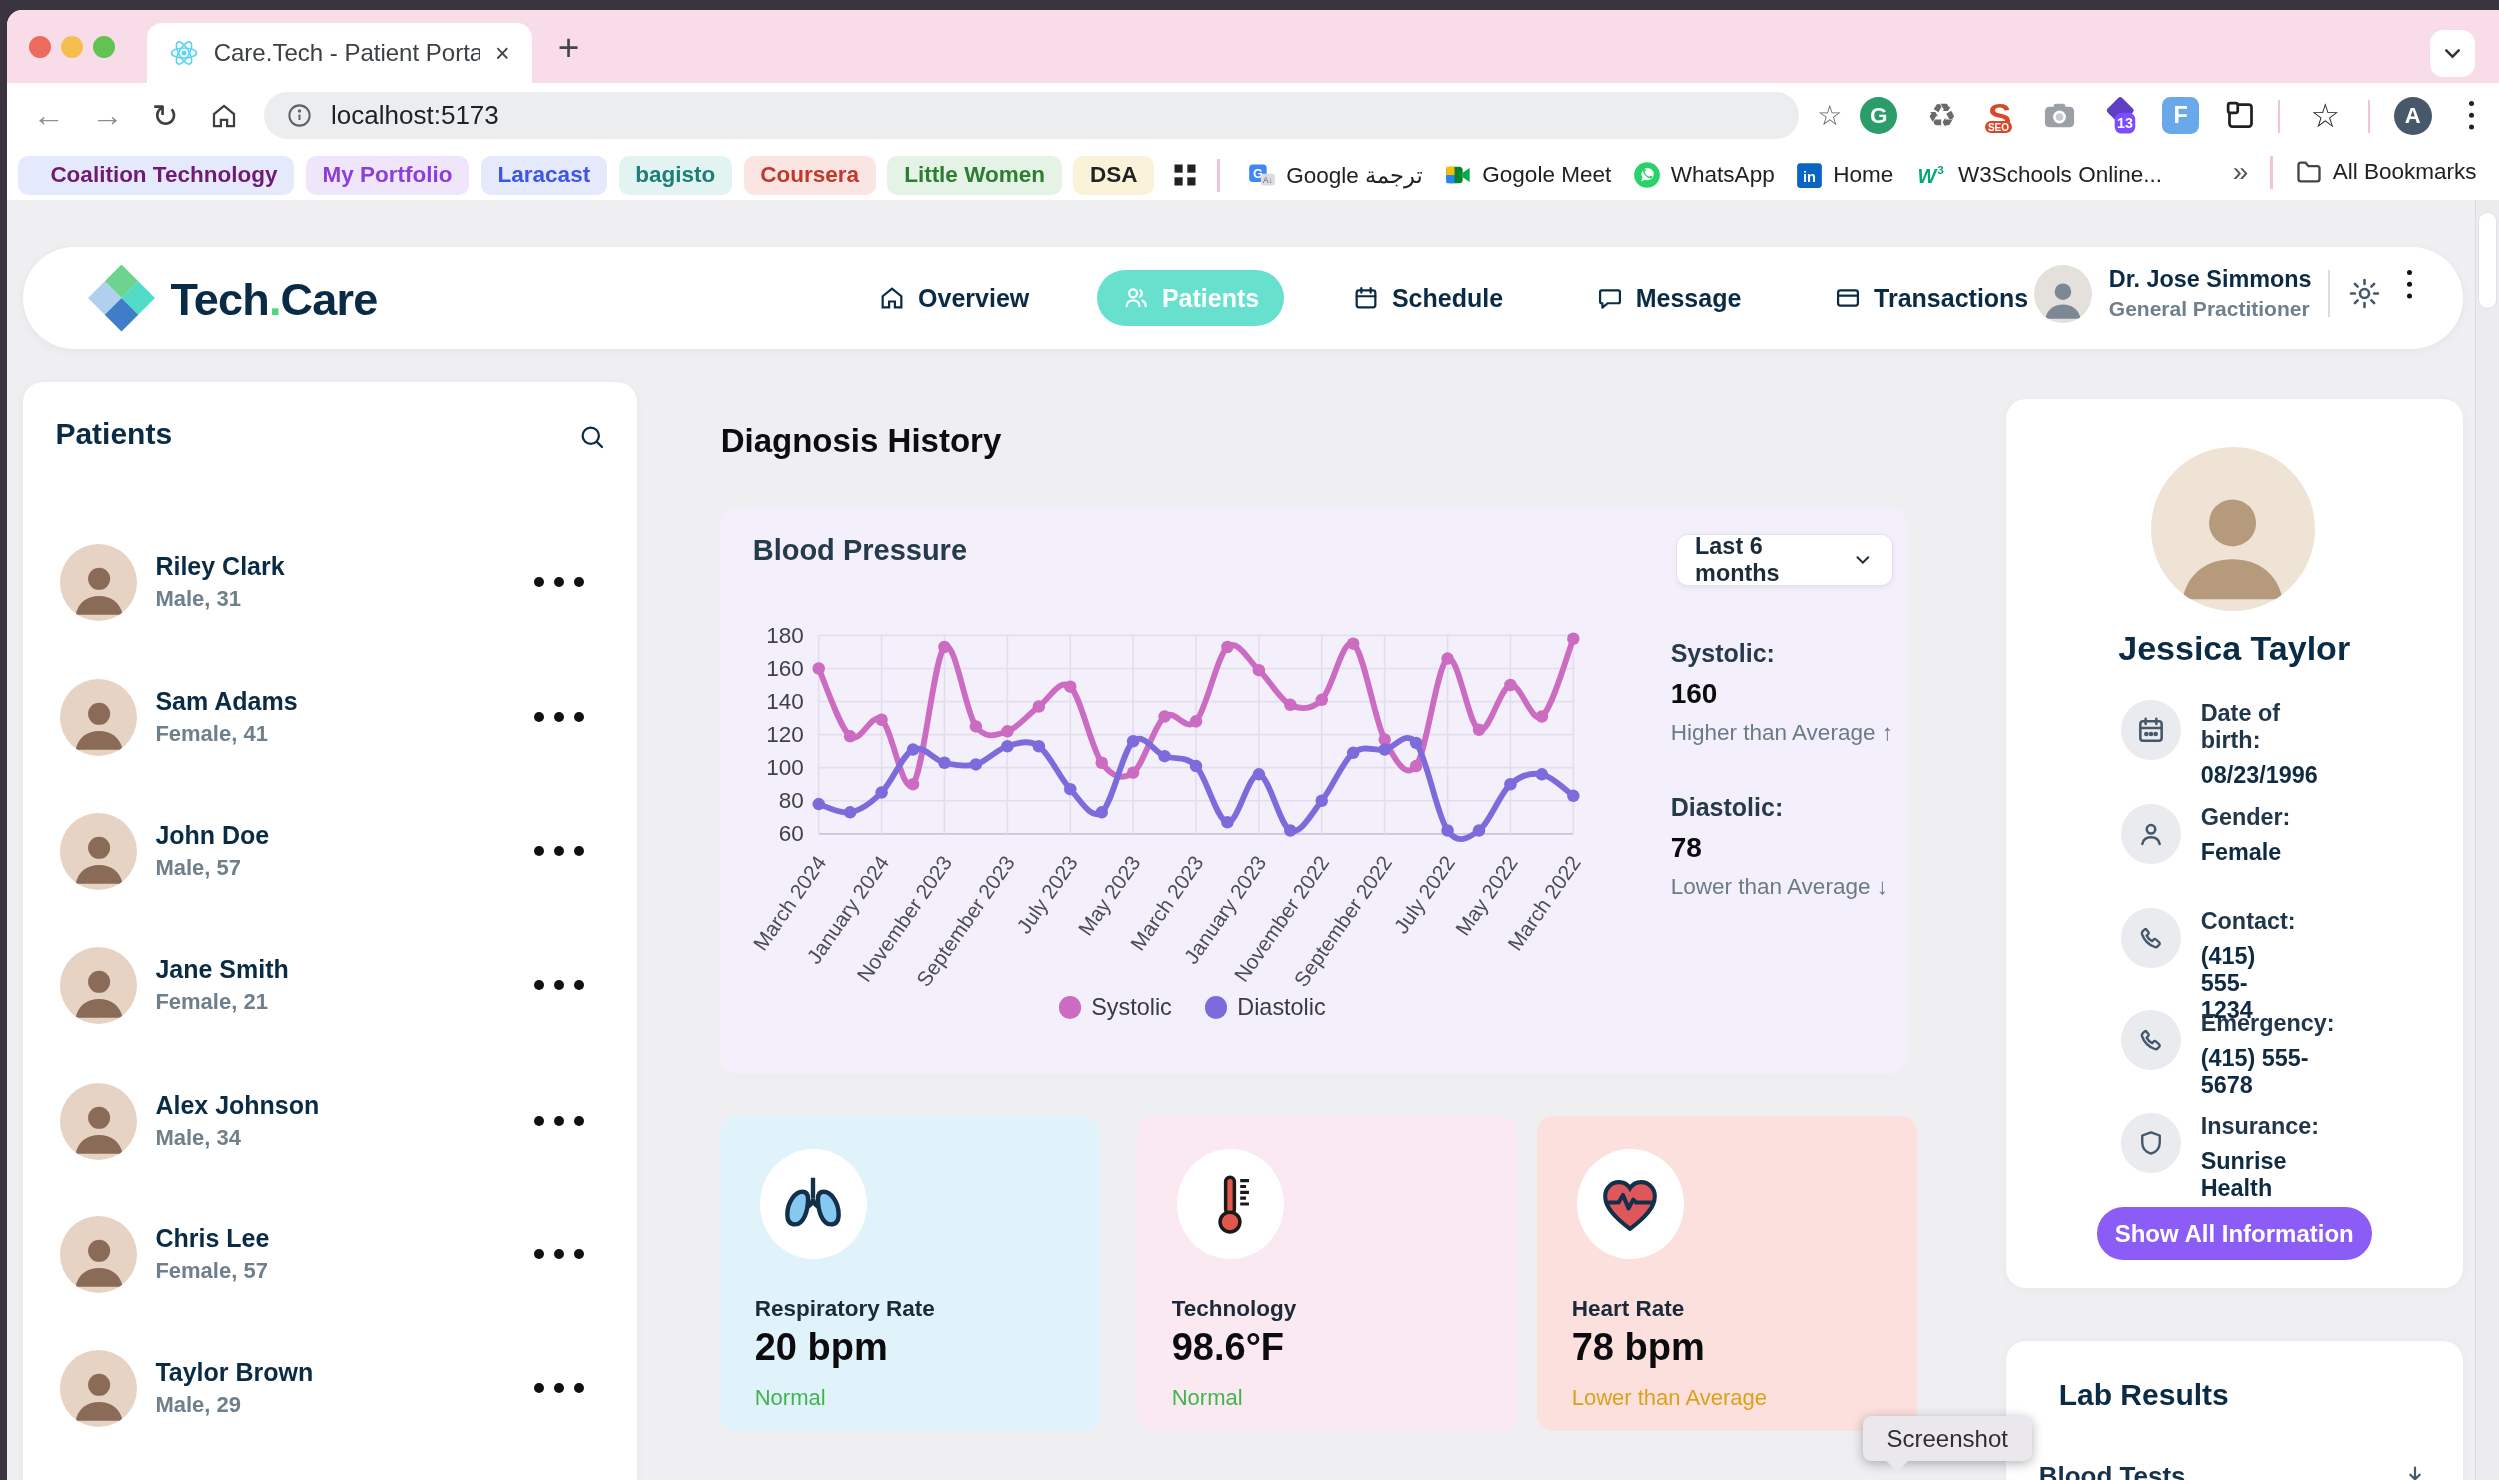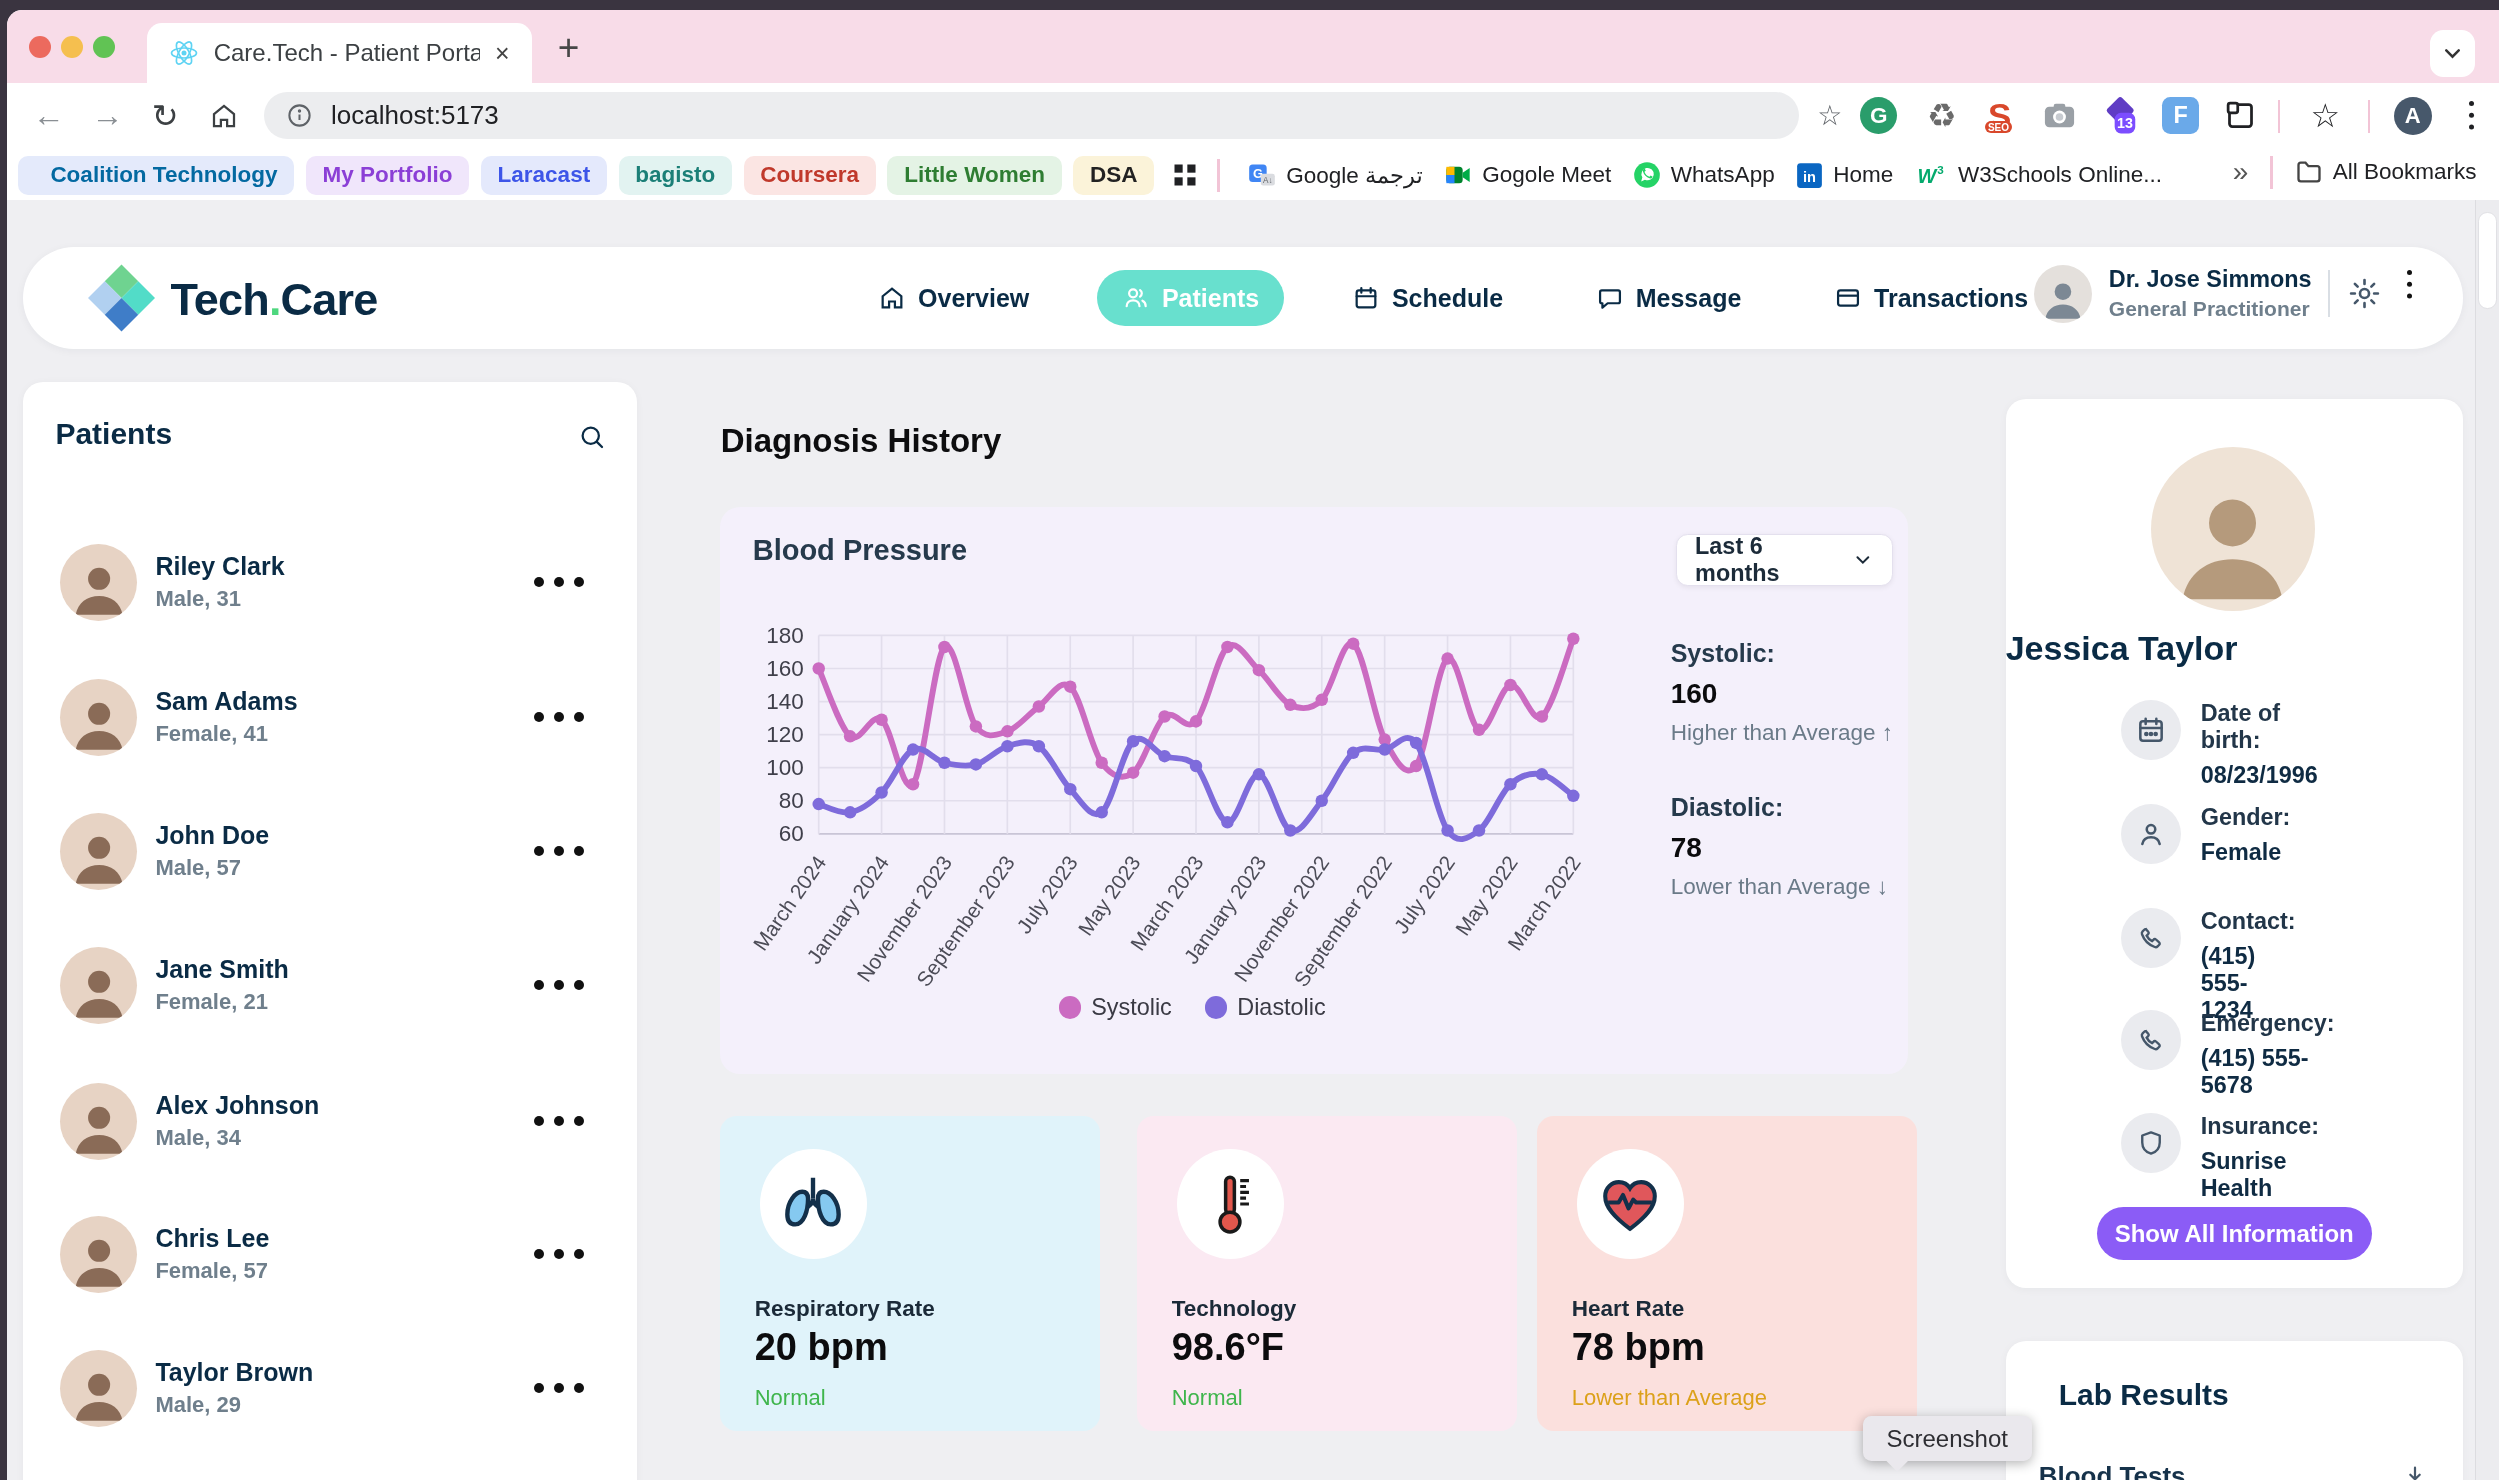--- a/index.html
+++ b/index.html
@@ -63,21 +63,21 @@
   .bps-value{font-size:28px;font-weight:800;color:#0B0B0D;margin-top:10px;}
   .bps-note{font-size:22.5px;color:#6A7A88;margin-top:10px;}
   
   .vcard{position:absolute;top:916px;width:380px;height:315px;border-radius:16.7px;}
   .vic{position:absolute;left:40px;top:33px;width:107px;height:110px;background:#fff;border-radius:50%;display:flex;align-items:center;justify-content:center;}
   .vlab{position:absolute;left:35px;top:180px;font-size:22.5px;font-weight:600;color:#1B2A38;}
   .vval{position:absolute;left:35px;top:210px;font-size:38px;font-weight:800;color:#0C0C0E;}
   .vstat{position:absolute;left:35px;top:269px;font-size:22px;font-weight:400;}
   
   .profilecard{position:absolute;left:1999px;top:199px;width:457px;height:889px;}
-  .pf-name{position:absolute;left:0;top:230px;width:100%;font-size:34px;font-weight:800;color:#0A2B45;}
+  .pf-name{position:absolute;left:0;top:230px;width:100%;text-align:center;font-size:34px;font-weight:800;color:#0A2B45;}
   .pf-row{position:absolute;left:115px;height:60px;}
   .pf-ic{position:absolute;left:0;top:0;width:60px;height:60px;border-radius:50%;background:#EAEBEF;display:flex;align-items:center;justify-content:center;color:#45576A;}
   .pf-texts{position:absolute;left:80px;top:0;}
   .pf-label{font-size:23.4px;font-weight:700;color:#223649;}
   .pf-value{font-size:23.4px;font-weight:700;color:#0F2B43;margin-top:7.5px;}
   .showall{position:absolute;left:91px;top:808px;width:275px;height:53px;border-radius:35px;border:none;color:#fff;font-size:24px;font-weight:700;font-family:"Liberation Sans",sans-serif;display:flex;align-items:center;justify-content:center;}
   
   .labcard{position:absolute;left:1999px;top:1141px;width:457px;height:250px;}
   .lab-title{position:absolute;left:53px;top:37px;font-size:30px;font-weight:800;color:#0A2B45;}
   .lab-row{position:absolute;left:33px;top:120px;width:390px;display:flex;align-items:center;justify-content:space-between;font-size:26px;font-weight:600;color:#16324A;}
@@ -174,21 +174,21 @@
     <div class="extico" style="left:2385px;">
       <span class="profile-a">A</span>
     </div>
     <div class="extico" style="left:2448px;width:33px;">
       <span class="kebab-v" style="margin-top:-23.4px;"></span>
     </div>
   </div>
 
   <div class="bookmarks">
     <div class="bmrow">
-      <span class="bm-pill" style="color: #0369a1; background: rgb(228, 234, 251); padding-left: 32px;">Coalition Technology</span>
+      <span class="bm-pill" style="color: #701a75; background: rgb(228, 234, 251); padding-left: 32px;">Coalition Technology</span>
       <span class="bm-pill" style="color: rgb(139, 63, 214); background: rgb(240, 230, 251);">My Portfolio</span>
       <span class="bm-pill" style="color: rgb(61, 85, 232); background: rgb(228, 233, 252);">Laracast</span>
       <span class="bm-pill" style="color: rgb(27, 127, 119); background: rgb(226, 243, 241);">bagisto</span>
       <span class="bm-pill" style="color: rgb(192, 57, 43); background: rgb(251, 229, 227);">Coursera</span>
       <span class="bm-pill" style="color: rgb(46, 125, 50); background: rgb(228, 243, 229);">Little Women</span>
       <span class="bm-pill" style="color: rgb(34, 34, 34); background: rgb(251, 243, 217);">DSA</span>
       <span style="display:flex;margin-left:5px;">
         <svg width="28" height="28" viewBox="0 0 24 24" fill="#202124">
               <rect x="3" y="3" width="7" height="7"></rect>
               <rect x="14" y="3" width="7" height="7"></rect>

